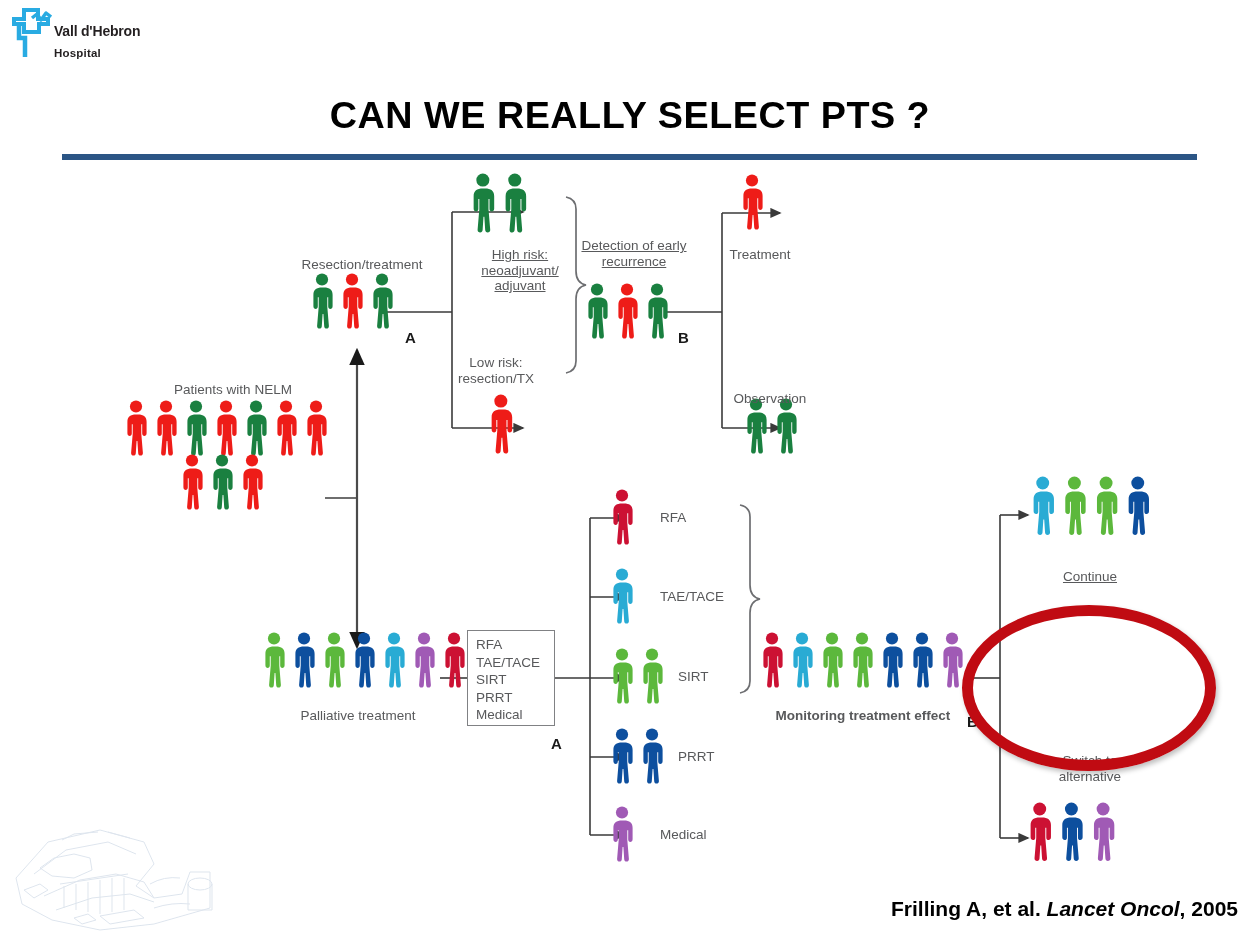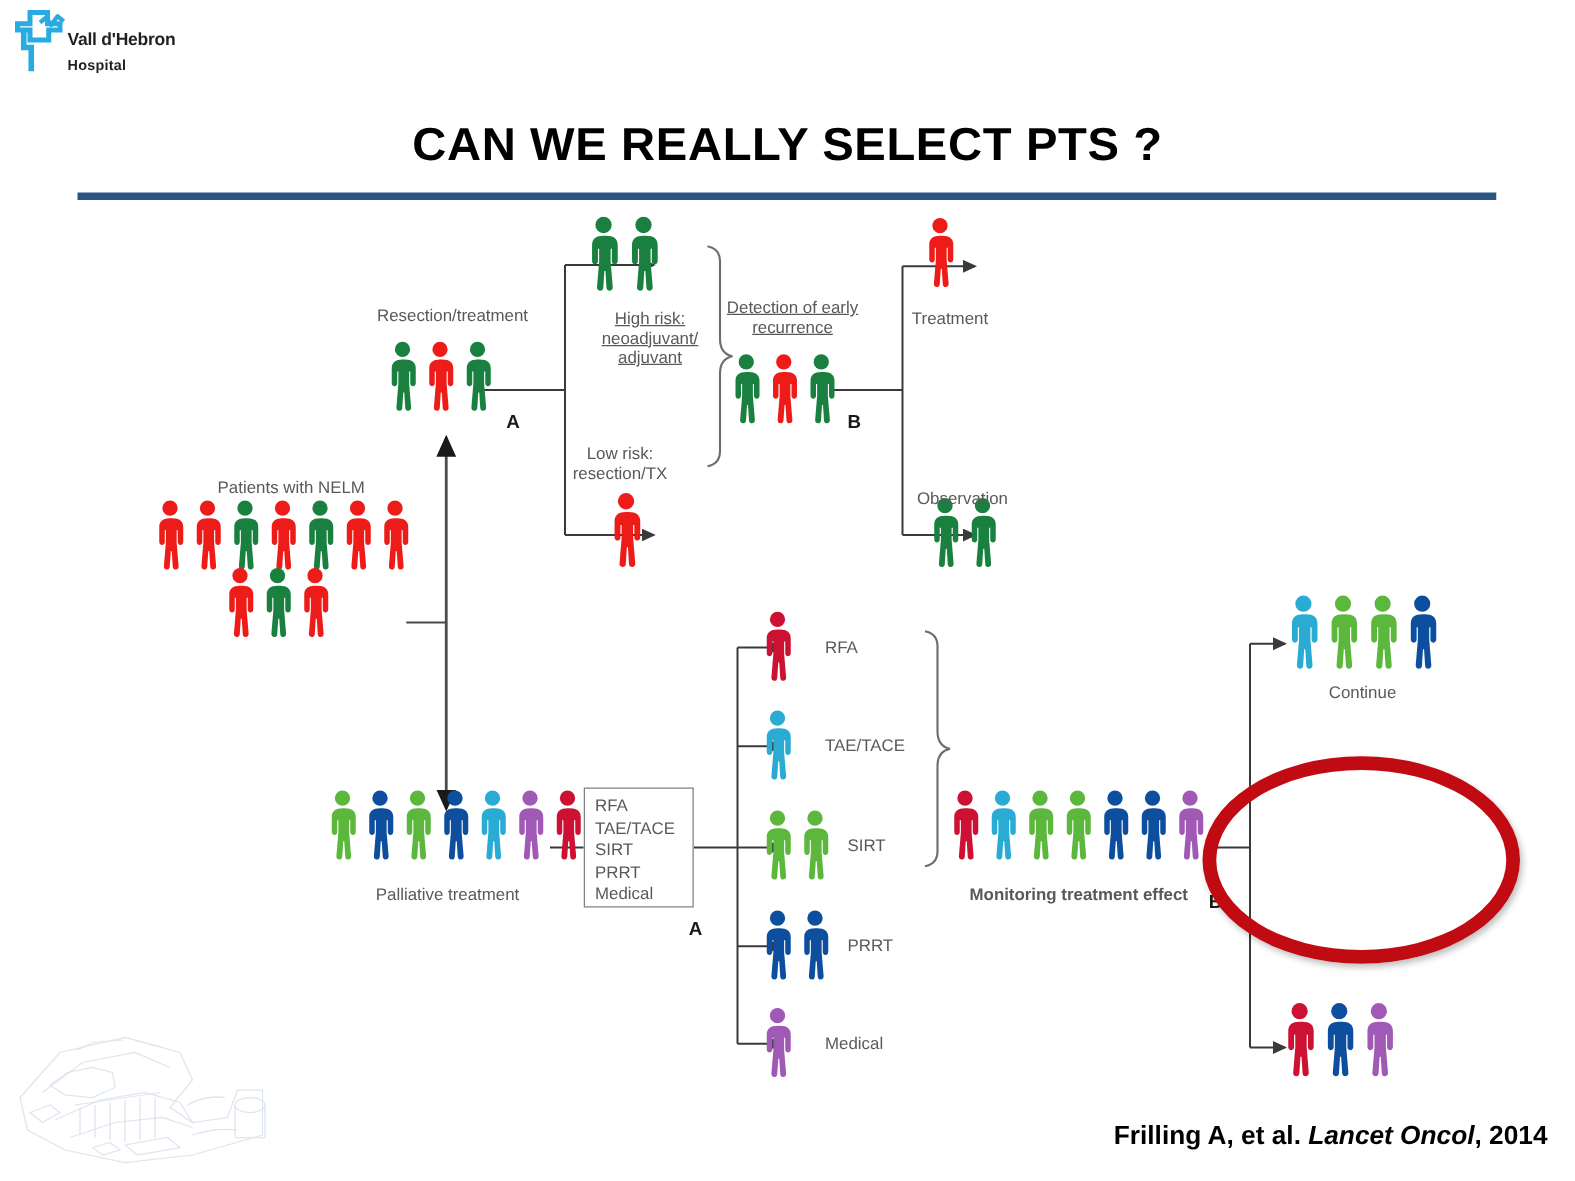--- a/index.html
+++ b/index.html
@@ -341,38 +341,40 @@
           <path d="M12 15.5 c-5.6 0 -8.6 2.2 -8.6 7.2 v11.6 c0 1.7 1.1 2.6 2.3 2.6 c1.2 0 2.1 -.9 2.1 -2.3 v-9.4 h.9 v9.6 l-1.6 19.2 c-.1 1.6 1 2.6 2.4 2.6 c1.3 0 2.2 -.9 2.3 -2.3 l.8 -12.4 h.8 l.8 12.4 c.1 1.4 1 2.3 2.3 2.3 c1.4 0 2.5 -1 2.4 -2.6 l-1.6 -19.2 v-9.6 h.9 v9.4 c0 1.4 .9 2.3 2.1 2.3 c1.2 0 2.3 -.9 2.3 -2.6 v-11.6 c0 -5 -3 -7.2 -8.6 -7.2 z"></path>
         </g>
         <g transform="translate(1090.36,636) scale(1.06)" fill="#a05ab5">
           <circle cx="12" cy="7.5" r="6.1"></circle>
           <path d="M12 15.5 c-5.6 0 -8.6 2.2 -8.6 7.2 v11.6 c0 1.7 1.1 2.6 2.3 2.6 c1.2 0 2.1 -.9 2.1 -2.3 v-9.4 h.9 v9.6 l-1.6 19.2 c-.1 1.6 1 2.6 2.4 2.6 c1.3 0 2.2 -.9 2.3 -2.3 l.8 -12.4 h.8 l.8 12.4 c.1 1.4 1 2.3 2.3 2.3 c1.4 0 2.5 -1 2.4 -2.6 l-1.6 -19.2 v-9.6 h.9 v9.4 c0 1.4 .9 2.3 2.1 2.3 c1.2 0 2.3 -.9 2.3 -2.6 v-11.6 c0 -5 -3 -7.2 -8.6 -7.2 z"></path>
         </g>
       </g>
     </svg>
 
   <div class="lbl" style="left:113px;top:217px;width:240px;">Patients with NELM</div>
-  <div class="lbl" style="left:272px;top:80px;width:180px;">Resection/treatment</div>
+  <div class="lbl" style="left:272px;top:92px;width:180px;">Resection/treatment</div>
   <div class="lbl" style="left:440px;top:82px;width:160px;text-decoration:underline;">High risk:
 neoadjuvant/
 adjuvant</div>
   <div class="lbl" style="left:418px;top:190px;width:156px;">Low risk:
 resection/TX</div>
   <div class="lbl" style="left:559px;top:73px;width:150px;text-decoration:underline;">Detection of early
 recurrence</div>
   <div class="lbl" style="left:700px;top:82px;width:120px;">Treatment</div>
   <div class="lbl" style="left:705px;top:209px;width:130px;margin-top:17px;">Observation</div>
   <div class="lbl" style="left:263px;top:543px;width:190px;">Palliative treatment</div>
   <div class="lbl" style="left:660px;top:345px;width:70px;text-align:left;">RFA</div>
   <div class="lbl" style="left:660px;top:424px;width:90px;text-align:left;">TAE/TACE</div>
   <div class="lbl" style="left:678px;top:504px;width:70px;text-align:left;">SIRT</div>
   <div class="lbl" style="left:678px;top:584px;width:70px;text-align:left;">PRRT</div>
   <div class="lbl" style="left:660px;top:662px;width:80px;text-align:left;">Medical</div>
   <div class="lbl" style="left:748px;top:543px;width:230px;font-weight:bold;">Monitoring treatment effect</div>
-  <div class="lbl" style="left:1020px;top:381px;width:140px;">Continue</div>
+  <div class="lbl" style="left:1020px;top:404px;width:140px;text-decoration:underline;">Continue</div>
+  <div class="lbl" style="left:1010px;top:588px;width:160px;">Switch to
+alternative</div>
 
   <div class="albl" style="left:405px;top:164px;">A</div>
   <div class="albl" style="left:678px;top:164px;">B</div>
   <div class="albl" style="left:551px;top:570px;">A</div>
   <div class="albl" style="left:967px;top:548px;">B</div>
 
   <div id="txbox">
     <div>RFA</div>
     <div>TAE/TACE</div>
     <div>SIRT</div>
@@ -396,13 +398,13 @@
     <path d="M184 72 L184 98 M208 72 L208 98 M184 98 L208 98"></path>
     <path d="M146 72 Q160 64 176 66"></path>
     <path d="M20 78 L36 72 L44 78 L30 86 Z"></path>
     <path d="M96 104 L130 98 L140 106 L106 112 Z"></path>
     <path d="M70 106 L84 102 L92 108 L78 112 Z"></path>
     <path d="M150 96 Q168 90 186 92"></path>
     <path d="M58 28 L70 22 L94 20 M104 20 L126 26"></path>
   </g>
 </svg>
 
-<div id="cite"><span>Frilling A, et al. </span><i>Lancet Oncol</i><span>, 2014</span></div>
+<div id="cite"><span>Frilling A, et al. </span><i>Lancet Oncol</i><span>, 2005</span></div>
 
 </body></html>

